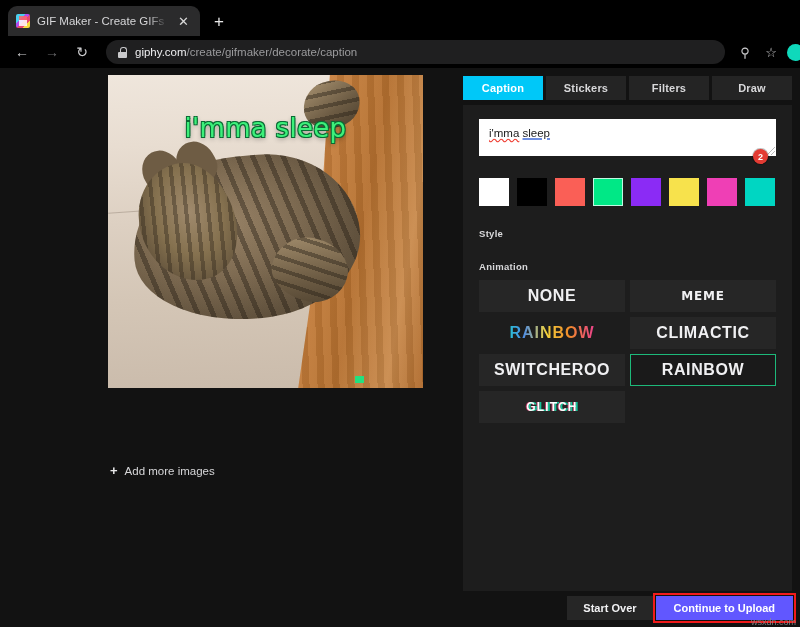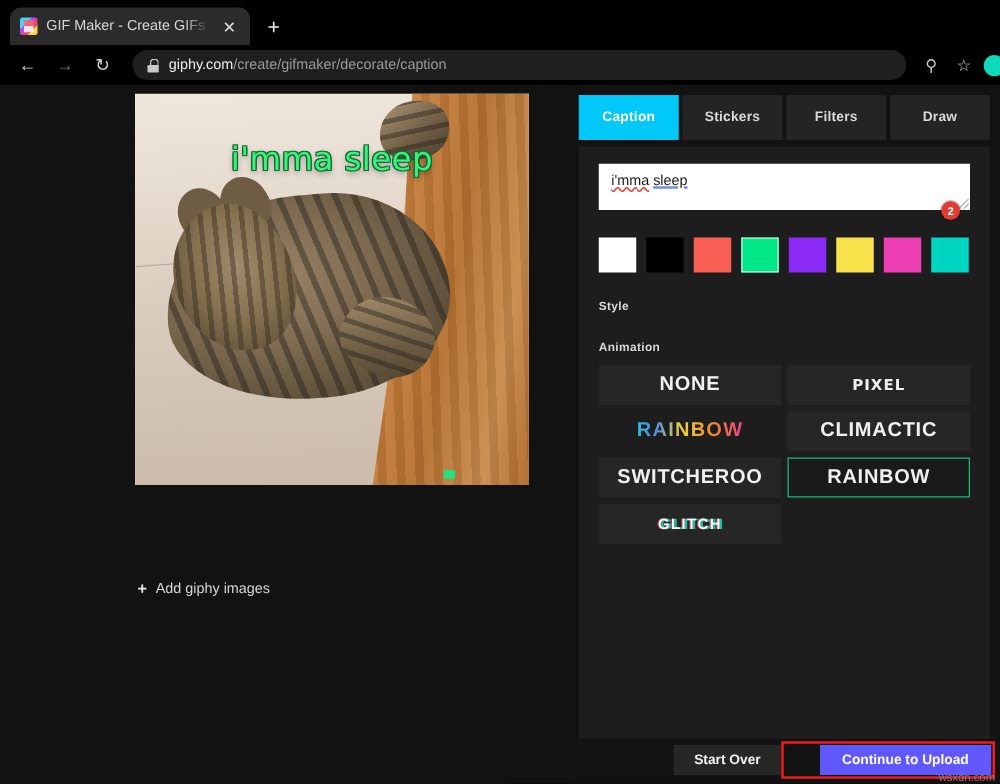--- a/index.html
+++ b/index.html
@@ -99,21 +99,21 @@
   .caret-dot { position:absolute; left:247px; top:301px; width:9px; height:7px; background:#23e07f; }
 
   .addmore { position:absolute; left:110px; top:396px; display:flex; align-items:center; gap:7px; }
   .plus { color:#e9e9ea; font-size:13px; font-weight:700; line-height:1; }
   .addmore-label { color:#d7d7d9; font-size:11.5px; }
 
   
   .right { width:345px; background:#121212; display:flex; flex-direction:column; position:relative; }
   .tabs { display:flex; gap:3px; padding:8px 8px 0 8px; }
   .ptab {
-    flex:1; height:36px; background:#242424; color:#d8d8da;
+    flex:1; height:24px; background:#242424; color:#d8d8da;
     display:flex; align-items:center; justify-content:center;
     font-size:11px; font-weight:700; letter-spacing:.2px;
   }
   .ptab.active { background:#00c8f8; color:#fff; }
 
   .panel { background:#1d1d1d; margin:5px 8px 0 8px; padding:14px 16px 16px 16px; flex:1; overflow:hidden; }
 
   .textbox-wrap { position:relative; }
   .textbox {
     width:100%; height:37px; background:#fff; border:0; outline:0;
@@ -161,21 +161,21 @@
     background: linear-gradient(90deg,#22d07a 0%,#1ad6c8 16%,#4b8ce8 30%,#f2d23c 46%,#f08a2a 62%,#ea3f8f 80%,#a44be8 100%);
     -webkit-background-clip:text; background-clip:text; color:transparent; }
   .f-glitch { font-weight:700; letter-spacing:1.1px; font-size:12px; color:#fff;
     text-shadow: 2px 0 0 #16c49a, -1px 0 0 rgba(235,60,120,.75); }
 
   .footer { height:36px; display:flex; align-items:center; justify-content:flex-end; padding:0 4px 2px 0; gap:0; position:relative; }
   .startover { height:24px; padding:0 16px; background:#262626; color:#f2f2f4; font-size:11px; font-weight:700;
                display:flex; align-items:center; justify-content:center; }
   .upload-hl { border:2px solid #f21b1b; padding:1px; display:flex; }
   .upload { height:24px; padding:0 18px; background:#6157ff; color:#fff; font-size:11px; font-weight:700;
-            display:flex; align-items:center; justify-content:center; white-space:nowrap;margin-left:28px; }
+            display:flex; align-items:center; justify-content:center; white-space:nowrap; }
   .watermark { position:absolute; right:4px; bottom:0px; color:#8d8d8f; font-size:9px; opacity:.85; pointer-events:none; }
 </style>
 </head>
 <body>
 
 <div class="browser">
 
   <div class="tabstrip">
     <div class="tab">
       <div class="favicon"></div>
@@ -212,21 +212,21 @@
           <div class="cat-head"></div>
           <div class="cat-paw p1"></div>
           <div class="cat-paw p2"></div>
         </div>
         <div class="caption-overlay">i'mma sleep</div>
         <div class="caret-dot"></div>
       </div>
 
       <div class="addmore">
         <span class="plus">+</span>
-        <span class="addmore-label">Add giphy images</span>
+        <span class="addmore-label">Add more images</span>
       </div>
     </div>
 
     <div class="right">
 
       <div class="tabs">
         <div class="ptab active">Caption</div>
         <div class="ptab">Stickers</div>
         <div class="ptab">Filters</div>
         <div class="ptab">Draw</div>
@@ -251,21 +251,21 @@
           <div class="sw" style="background:#f7e24c"></div>
           <div class="sw" style="background:#ef3fb5"></div>
           <div class="sw" style="background:#00d6c2"></div>
         </div>
 
         <div class="section-label">Style</div>
 
         <div class="section-label">Animation</div>
         <div class="grid">
           <div class="opt">NONE</div>
-          <div class="opt f-wavy">PIXEL</div>
+          <div class="opt f-wavy">MEME</div>
           <div class="opt f-rainbow">RAINBOW</div>
           <div class="opt">CLIMACTIC</div>
           <div class="opt">SWITCHEROO</div>
           <div class="opt sel">RAINBOW</div>
           <div class="opt f-glitch">GLITCH</div>
         </div>
       </div>
 
       <div class="footer">
         <div class="startover">Start Over</div>

